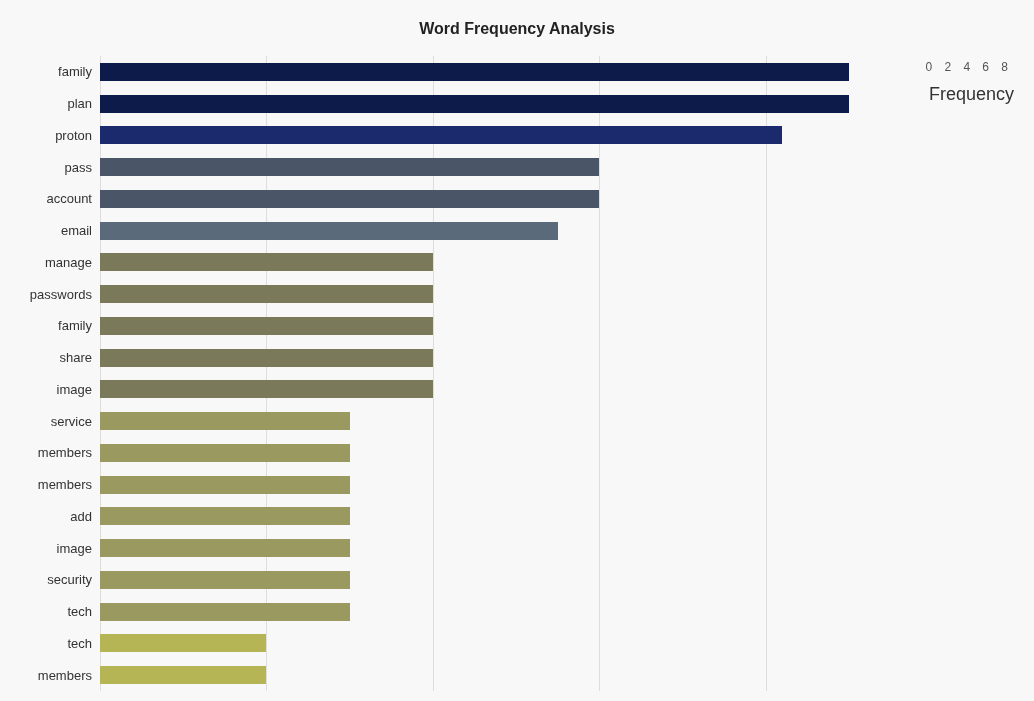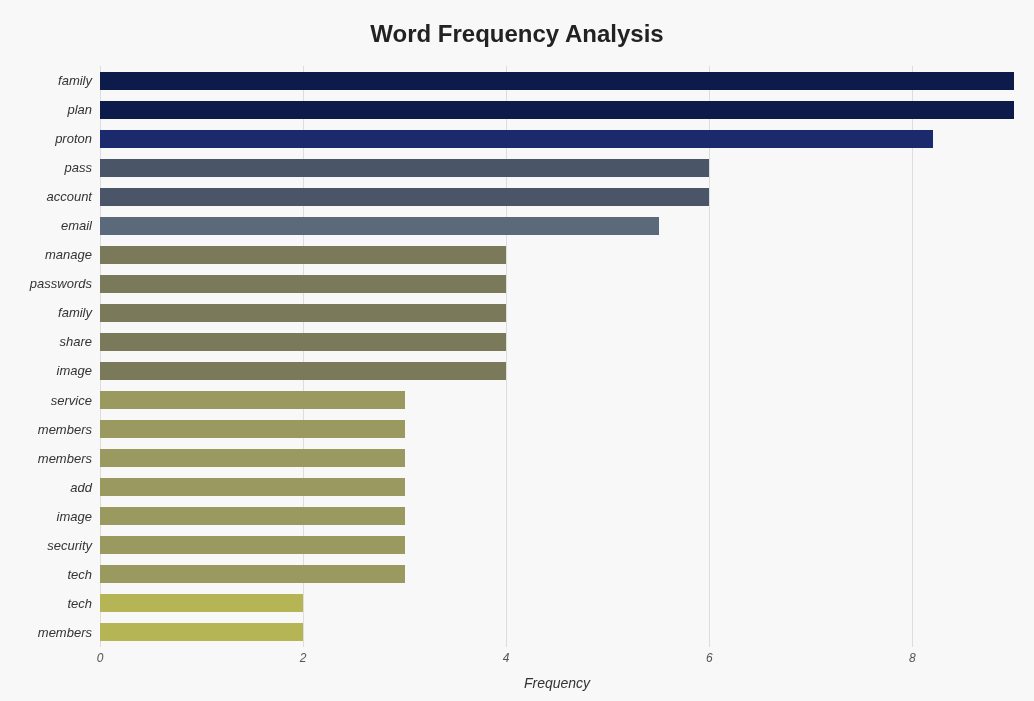--- a/index.html
+++ b/index.html
@@ -8,32 +8,31 @@
       background: #f8f8f8;
       width: 1034px;
       height: 701px;
       overflow: hidden;
       display: flex;
       flex-direction: column;
       align-items: center;
       padding: 20px 20px 10px 20px;
     }
     .chart-title {
-      font-size: 24px;
+      font-size: 16px;
       font-weight: bold;
       color: #222;
       margin-bottom: 18px;
       text-align: center;
     }
     .chart-area {
       width: 100%;
       flex: 1;
       display: flex;
-      flex-direction: column;
-      font-style: italic;
+      flex-direction: row;
     }
     .chart-body {
       display: flex;
       flex-direction: row;
       flex: 1;
     }
     .y-labels {
       display: flex;
       flex-direction: column;
       justify-content: space-around;
@@ -93,21 +92,21 @@
       height: 20px;
     }
     .x-tick {
       position: absolute;
       font-size: 12px;
       color: #555;
       transform: translateX(-50%);
     }
     .x-axis-label {
       text-align: center;
-      font-size: 14px;
+      font-size: 18px;
       color: #333;
       margin-top: 4px;
     }
     .grid-bg {
       position: absolute;
       top: 0;
       bottom: 0;
       border-left: 1px solid #ddd;
       z-index: 1;
     }

